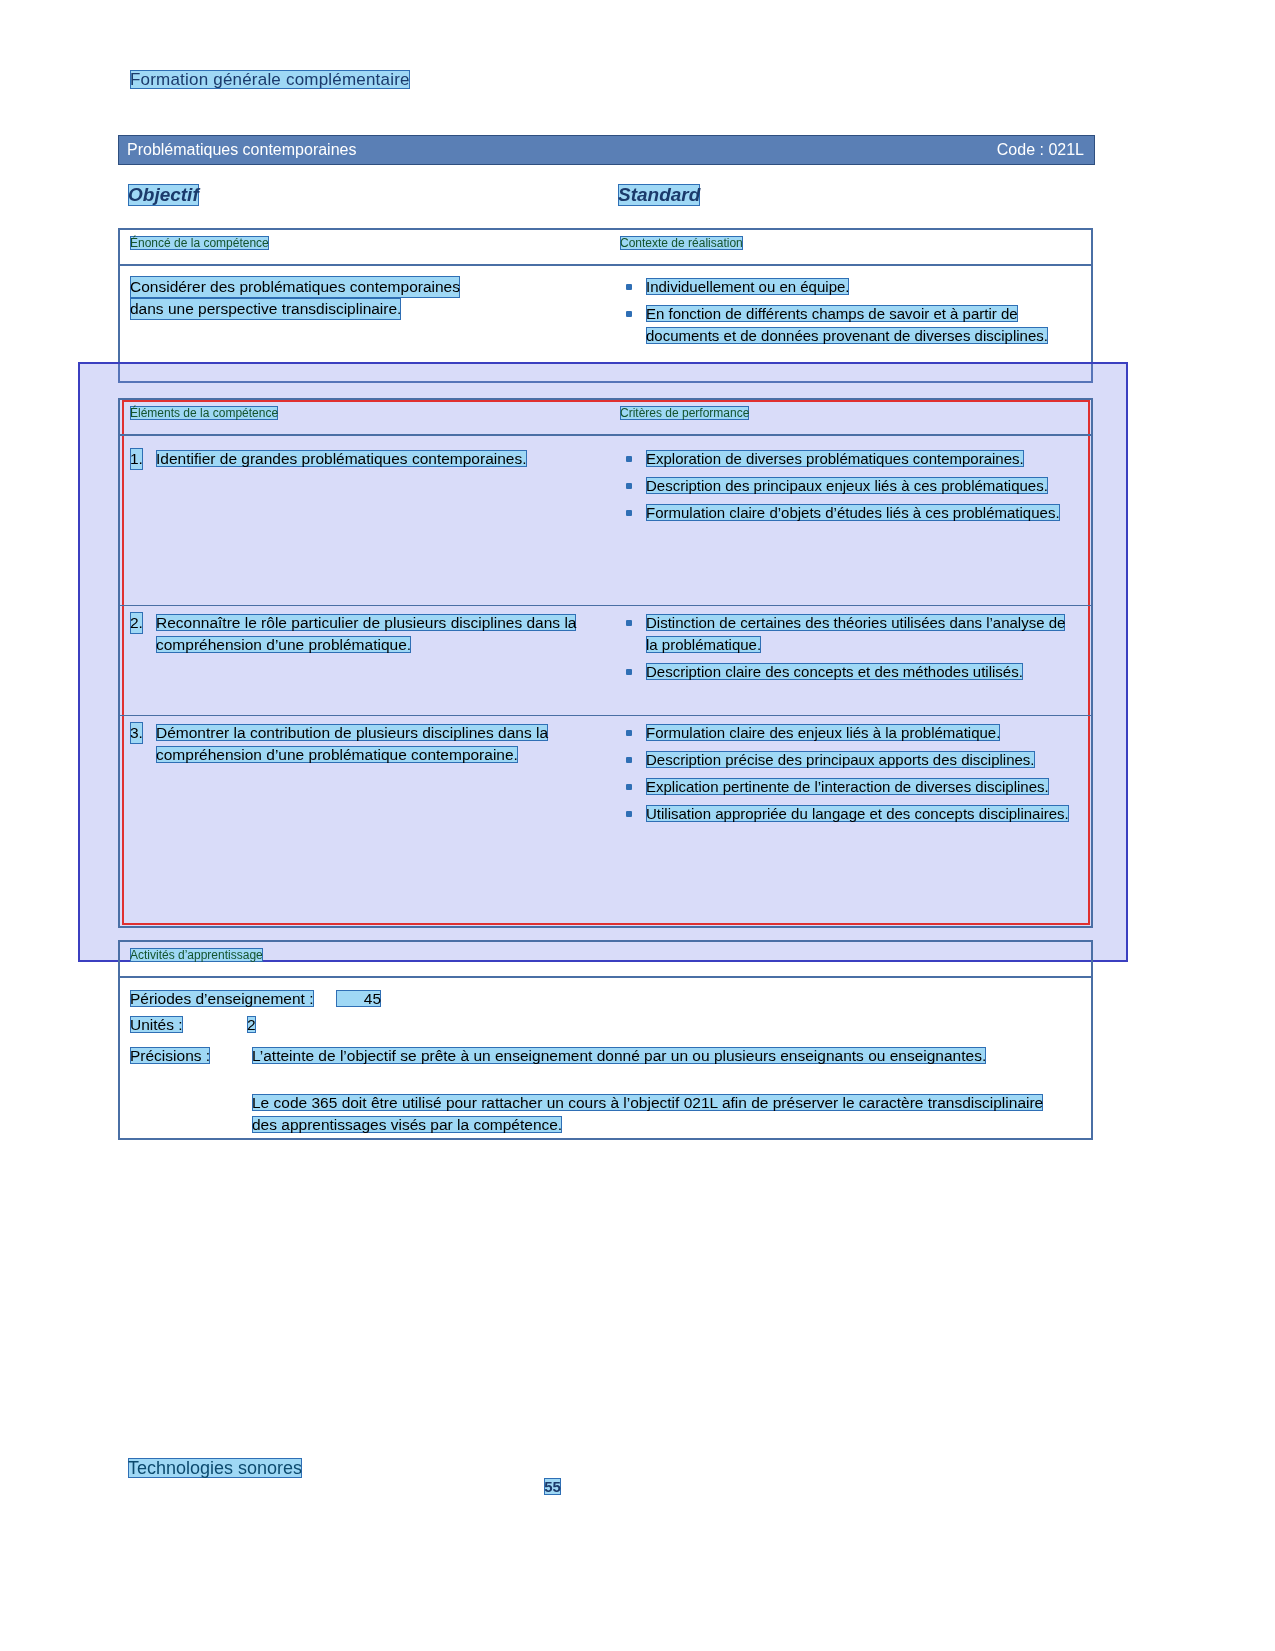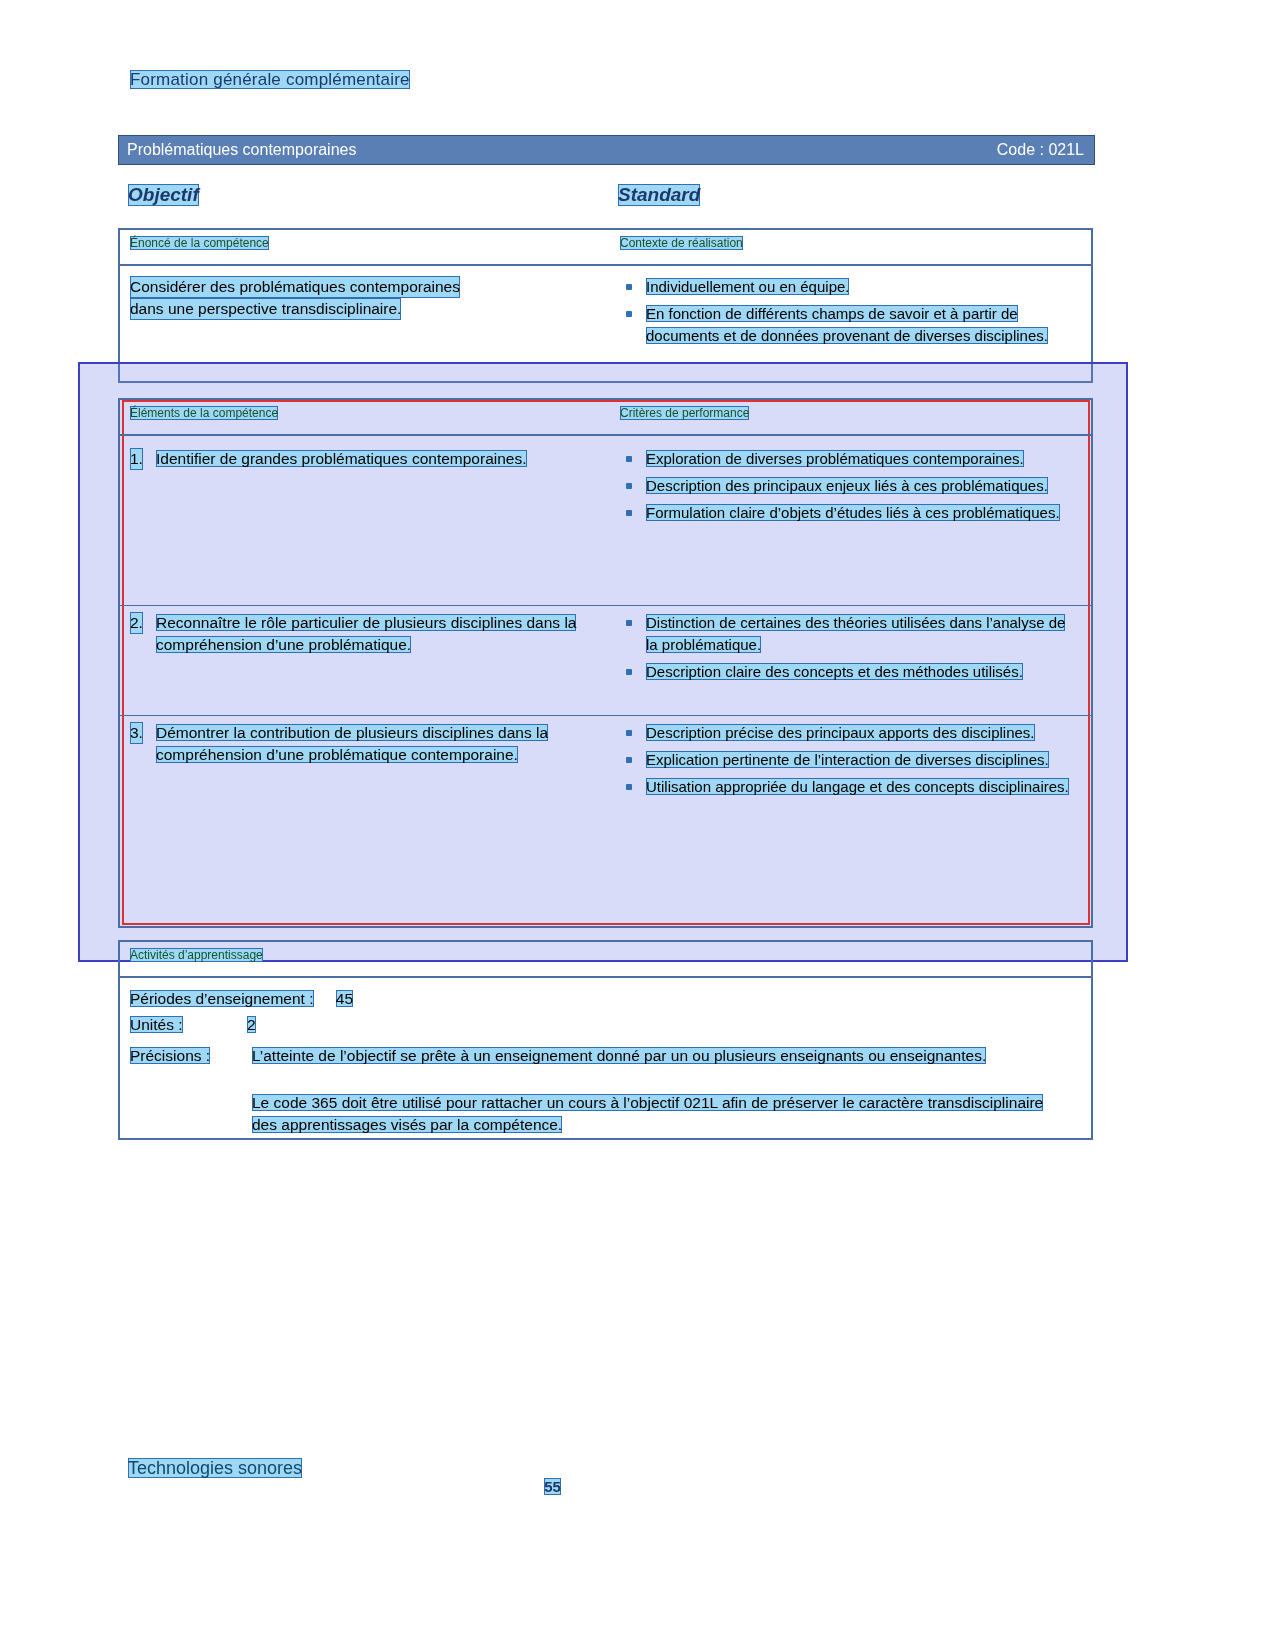--- a/index.html
+++ b/index.html
@@ -269,40 +269,44 @@
 
     <div class="left-col" style="top:322px;">
       <div class="num-item">
         <span class="num hl">3.</span>
         <span class="hl">Démontrer la contribution de plusieurs disciplines dans la compréhension d’une problématique contemporaine.</span>
       </div>
     </div>
     <div class="right-col" style="top:322px;">
       <div class="bullet-line">
         <span class="dot"></span>
+        <span class="hl">Formulation claire des enjeux liés à la problématique.</span>
+      </div>
+      <div class="bullet-line">
+        <span class="dot"></span>
         <span class="hl">Description précise des principaux apports des disciplines.</span>
       </div>
       <div class="bullet-line">
         <span class="dot"></span>
         <span class="hl">Explication pertinente de l’interaction de diverses disciplines.</span>
       </div>
       <div class="bullet-line">
         <span class="dot"></span>
         <span class="hl">Utilisation appropriée du langage et des concepts disciplinaires.</span>
       </div>
     </div>
   </div>
 
   <div class="box box-3">
     <div class="hdr-row">
       <span class="cell-head hl" style="left:10px;">Activités d’apprentissage</span>
     </div>
     <div class="act-line" style="left:10px; top:46px;">
       <span class="hl">Périodes d’enseignement :</span>
-      <span class="hl" style="margin-left:18px;">45</span>
+      <span class="hl" style="margin-left:18px;padding-left:28px;">45</span>
     </div>
     <div class="act-line" style="left:10px; top:72px;">
       <span class="hl">Unités :</span>
       <span class="hl" style="margin-left:60px;">2</span>
     </div>
     <div class="act-line" style="left:10px; top:103px; width:120px;">
       <span class="hl">Précisions :</span>
     </div>
     <div class="act-line" style="left:132px; top:103px; width:820px;">
       <div class="hl" style="display:inline;">L’atteinte de l’objectif se prête à un enseignement donné par un ou plusieurs enseignants ou enseignantes.</div>

